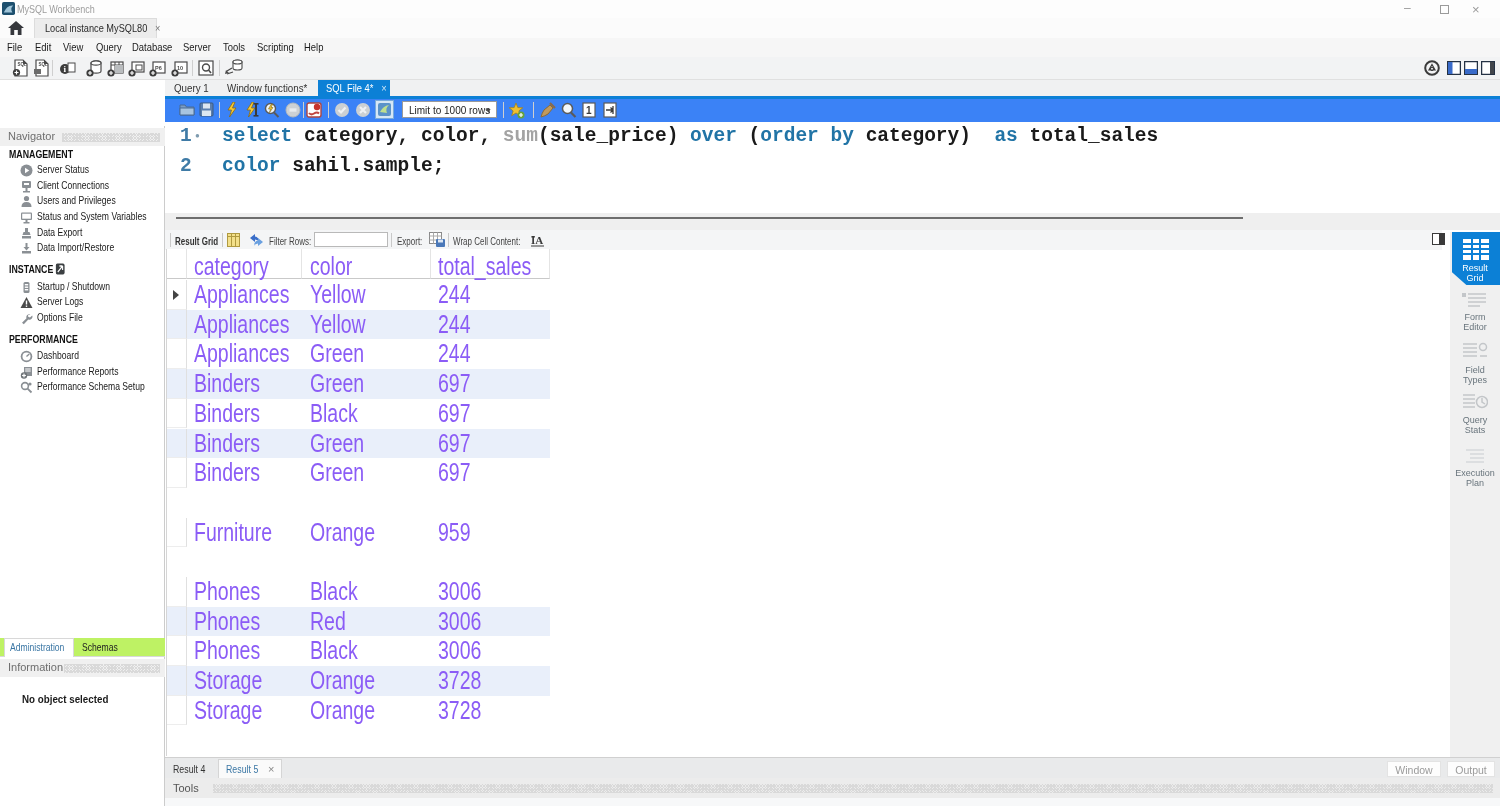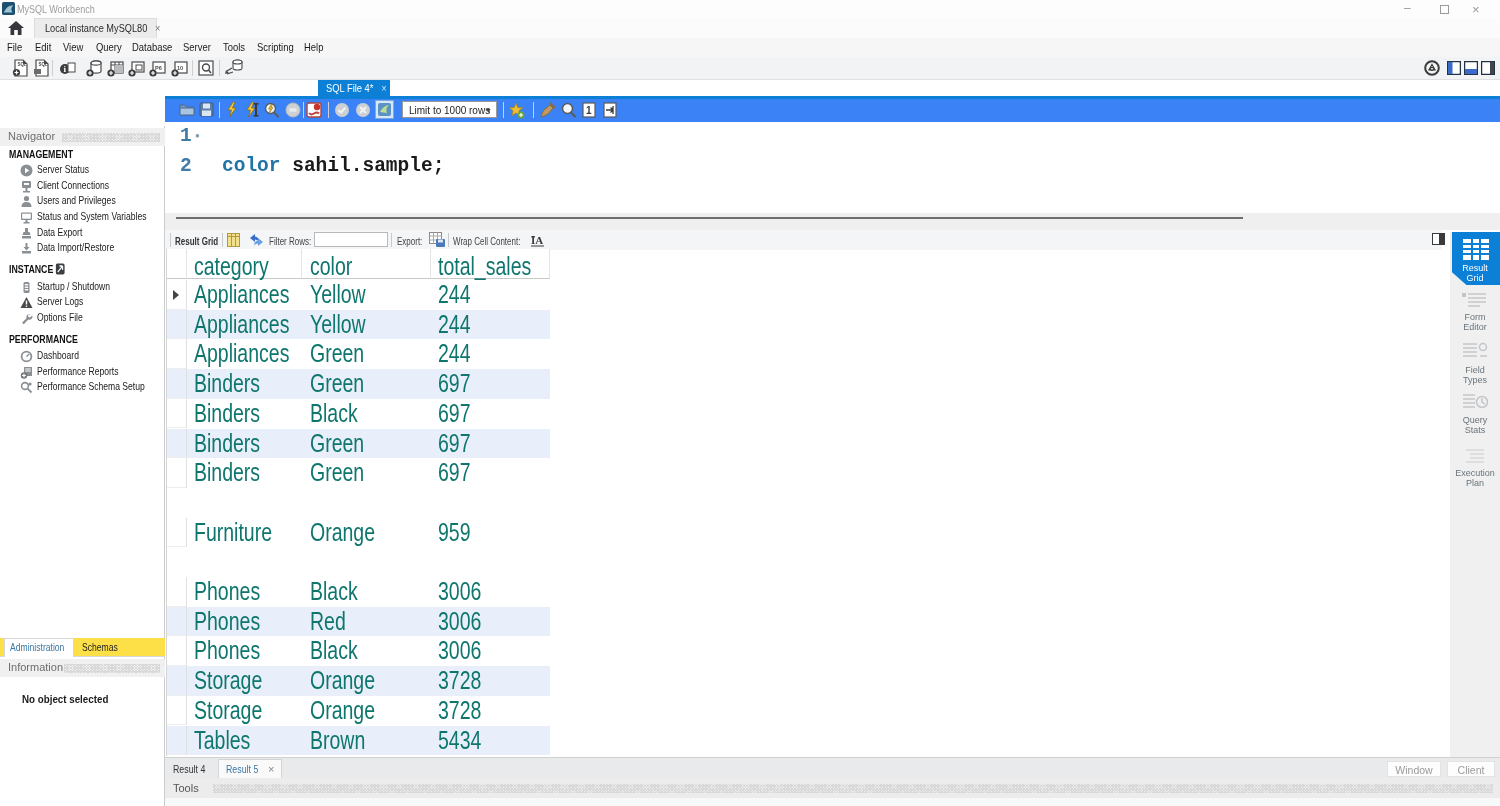--- a/index.html
+++ b/index.html
@@ -61,21 +61,21 @@
 #splitband { left:165px; top:213px; width:1335px; height:17px; background:#efefef; }
 #splitline { left:176px; top:217px; width:1067px; height:2px; background:#6e6e6e; }
 
 
 #restoolbar { left:165px; top:230px; width:1277px; height:20px; background:#f4f5f6; }
 .rtxt { position:absolute; font-size:10px; font-weight:bold; color:#333; top:6px; transform:scaleX(0.8); transform-origin:0 0; white-space:nowrap; }
 .rsep { position:absolute; top:3px; width:1px; height:14px; background:#c9c9c9; }
 
 
 #grid { left:166px; top:249px; width:383px; height:507px; background:#fff;
-  border-left:1px solid #d5d5d5; font-size:25px; color:#0f766e; }
+  border-left:1px solid #d5d5d5; font-size:25px; color:#8b5cf6; }
 .gh { position:absolute; top:0; height:30px; background:#fff; border-bottom:1px solid #c9c9c9;
   border-right:1px solid #e4e4e4; line-height:34px; }
 .gh span, .gc { display:inline-block; transform:scaleX(0.78); transform-origin:0 50%; white-space:nowrap; }
 .grow { position:absolute; left:0; width:383px; height:29.7px; }
 .grow.alt { background:#e9effa; }
 .gc { position:absolute; top:0; line-height:29.7px; }
 .gsel { position:absolute; left:0; width:20px; height:29.7px; border-right:1px solid #e0e0e0; border-bottom:1px solid #ededed; }
 
 
 #rpanel { left:1450px; top:232px; width:50px; height:527px; background:#f0f0f0; }
@@ -289,35 +289,39 @@
           <rect x="2.1" y="8.9" width="3.8" height="1.2" fill="#fff"></rect>
         </svg></div>
 <div class="sbitem" style="top:239px">Performance Reports</div>
 <div class="sbicon" style="top:254px"><svg viewBox="0 0 13 13">
           <circle cx="5" cy="5" r="3.4" fill="none" stroke="#8a8f94" stroke-width="1.6"></circle>
           <path d="M7.6 7.6 L11.5 11.5" stroke="#8a8f94" stroke-width="1.8"></path>
           <circle cx="10" cy="3" r="1.6" fill="#8a8f94"></circle>
         </svg></div>
 <div class="sbitem" style="top:254px">Performance Schema Setup</div>
 
-    <div class="abs" style="left:0;top:512px;width:165px;height:19px;background:#fde047;border-bottom:1px solid #d8d8d8">
+    <div class="abs" style="left:0;top:512px;width:165px;height:19px;background:#bef264;border-bottom:1px solid #d8d8d8">
       <div class="abs" style="left:4px;top:0;width:70px;height:19px;background:#fff;border:1px solid #d8d8d8;border-bottom:none"></div>
       <span class="abs cx" style="left:10px;top:3px;font-size:11px;color:#3a76a4;transform:scaleX(0.78)">Administration</span>
       <span class="abs cx" style="left:82px;top:3px;font-size:11px;color:#222;transform:scaleX(0.78)">Schemas</span>
     </div>
     <div class="paneheader" style="top:533px">Information<span class="dots" style="left:64px;width:96px"></span></div>
     <div class="abs" style="left:22px;top:567px;font-size:11.5px;font-weight:bold;color:#1a1a1a;transform:scaleX(0.85);transform-origin:0 0;white-space:nowrap">No object selected</div>
 
     <div class="abs" style="left:0;top:705px;width:165px;height:21px;background:#ededed;border-top:1px solid #d8d8d8">
       <div class="abs" style="left:4px;top:0;width:60px;height:21px;background:#fff;border:1px solid #d8d8d8;border-top:none"></div>
       <span class="abs cx" style="left:10px;top:4px;font-size:11px;color:#3a76a4;transform:scaleX(0.78)">Object Info</span>
       <span class="abs cx" style="left:72px;top:4px;font-size:11px;color:#222;transform:scaleX(0.78)">Session</span>
     </div>
   </div>
 
+  <div class="abs" id="qtabrow">
+    <span class="qt cx" style="left:9px">Query 1</span>
+    <span class="qt cx" style="left:62px">Window functions*</span>
+  </div>
   <div class="abs" id="qtab-active"><span class="cx">SQL File 4*&nbsp;&nbsp;&nbsp;<span style="color:#cde4f5">×</span></span></div>
   <div class="abs" id="bluebar"></div>
 
   <div class="abs" id="edtoolbar">
       <svg class="abs" style="left:14px;top:3px" width="16" height="14" viewBox="0 0 16 14">
         <path d="M1 3 h5 l1.5 2 H15 v8 H1 Z" fill="#7a9cc4" stroke="#4a6a94"></path>
         <path d="M1 6 h14 v7 H1 Z" fill="#a8c4e0" stroke="#4a6a94"></path>
       </svg>
 <svg class="abs" style="left:34px;top:3px" width="15" height="15" viewBox="0 0 15 15">
         <rect x="1" y="1" width="13" height="13" rx="1" fill="#5b7fae" stroke="#3c5a80"></rect>
@@ -386,20 +390,21 @@
       </svg>
 <svg class="abs" style="left:437px;top:3px" width="16" height="16" viewBox="0 0 16 16">
         <rect x="2" y="1" width="12" height="14" fill="#fff" stroke="#5a5a5a" stroke-width="1.2"></rect>
         <path d="M4 8 h7 M11 8 l-2.5 -2.5 M11 8 l-2.5 2.5 M11 4 v8" stroke="#3a3a3a" stroke-width="1.3" fill="none"></path>
       </svg>
     </div>
 
   <div class="abs" id="editor">
     <span class="lnum" style="left:15px;top:3px">1</span>
     <span class="abs" style="left:30px;top:9px;color:#7f9cb0;font-size:8px">●</span>
+    <span class="code" style="left:57px;top:3px"><span class="kw">select</span> category, color, <span class="fn">sum</span>(sale_price) <span class="kw">over</span> (<span class="kw">order by</span> category)  <span class="kw">as</span> total_sales</span>
     <span class="lnum" style="left:15px;top:33px">2</span>
     <span class="code" style="left:57px;top:33px"><span class="kw">color</span> sahil.sample;</span>
   </div>
 
   <div class="abs" id="splitband"></div>
   <div class="abs" id="splitline"></div>
 
   <div class="abs" id="restoolbar">
     <div class="rsep" style="left:5px"></div>
     <span class="rtxt" style="left:10px">Result Grid</span>
@@ -510,26 +515,20 @@
         <div class="gsel"></div>
         <span class="gc" style="left:27px">Storage</span>
         <span class="gc" style="left:143px">Orange</span>
         <span class="gc" style="left:271px">3728</span>
       </div>
 <div class="grow" style="top:446.8px">
         <div class="gsel"></div>
         <span class="gc" style="left:27px">Storage</span>
         <span class="gc" style="left:143px">Orange</span>
         <span class="gc" style="left:271px">3728</span>
-      </div>
-<div class="grow alt" style="top:476.5px">
-        <div class="gsel"></div>
-        <span class="gc" style="left:27px">Tables</span>
-        <span class="gc" style="left:143px">Brown</span>
-        <span class="gc" style="left:271px">5434</span>
       </div>
     </div>
 
   <svg class="abs" style="left:1432px;top:233px" width="13" height="12">
       <rect x="0.5" y="0.5" width="12" height="11" fill="#fff" stroke="#3a3a3a"></rect>
       <rect x="7" y="1" width="5" height="10" fill="#3a3a3a"></rect>
     </svg>
   <div class="abs" id="rpanel">
     <div id="rgbtn"></div>
     <svg class="abs" style="left:13px;top:7px" width="26" height="21">
@@ -573,21 +572,21 @@
         </svg></div>
     <div class="rplabel" style="top:236px">Execution<br>Plan</div>
   </div>
 
   <div class="abs" id="restabs">
     <span class="abs cx" style="left:8px;top:5px;font-size:11px;color:#333;transform:scaleX(0.8)">Result 4</span>
     <div id="restab-active"></div>
     <span class="abs cx" style="left:61px;top:5px;font-size:11px;color:#3a76a4;transform:scaleX(0.8)">Result 5</span>
     <span class="abs" style="left:103px;top:5px;font-size:11px;color:#888">×</span>
     <div class="btn" style="left:1222px;width:54px">Window</div>
-    <div class="btn" style="left:1282px;width:48px">Client</div>
+    <div class="btn" style="left:1282px;width:48px">Output</div>
   </div>
 
   <div class="abs" id="output">
       <span class="abs" style="left:8px;top:4px">Tools</span>
       <span class="dots" style="left:48px;width:1280px;top:6px"></span>
     </div>
   <div class="abs" id="bottomstrip"></div>
 </div>
 
 </body></html>

